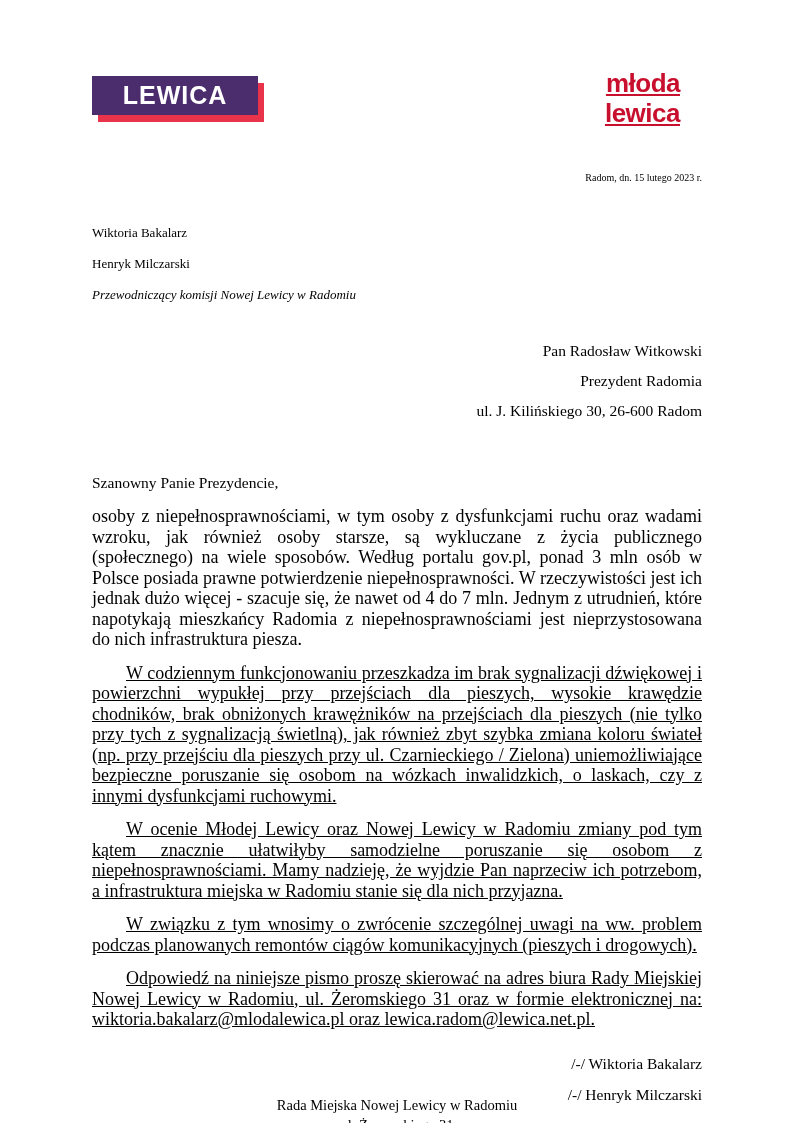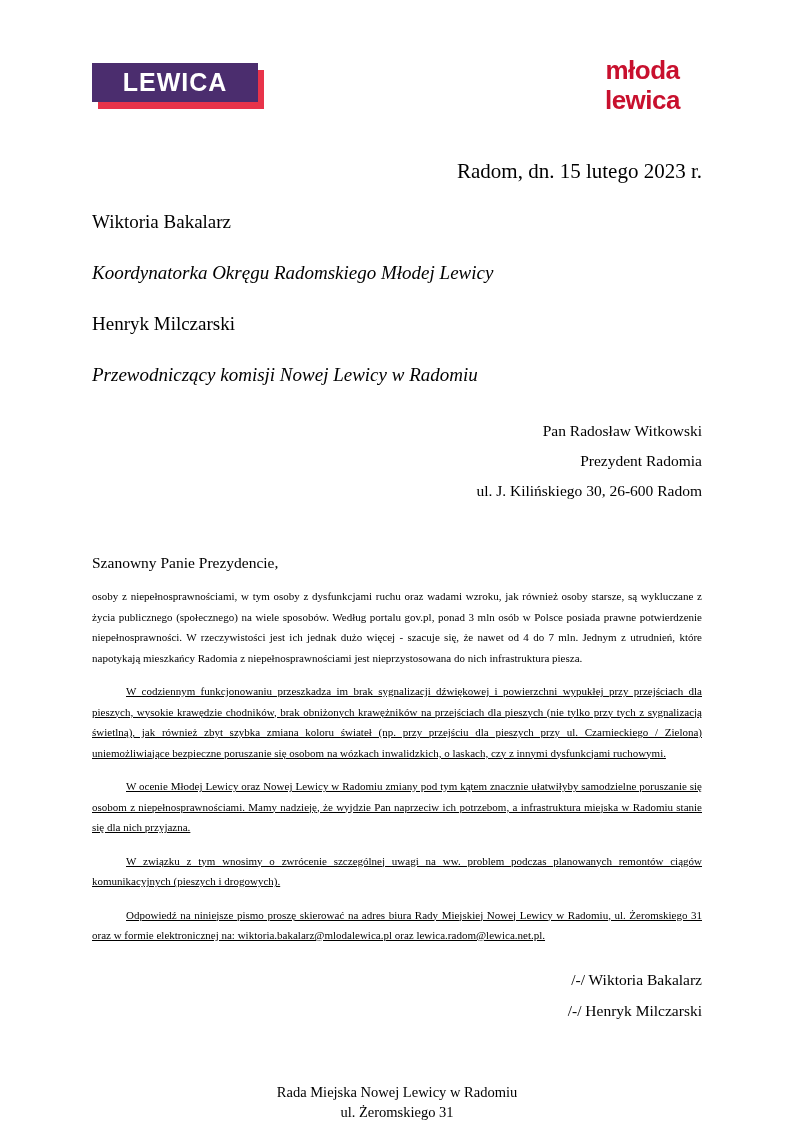--- a/index.html
+++ b/index.html
@@ -20,21 +20,21 @@
     height: 1123px;
     position: relative;
     box-sizing: border-box;
     padding: 0 92px;
   }
 
   
   .logo-row {
     position: relative;
     height: 110px;
-    margin-top: 49px;
+    margin-top: 62px;
   }
   .logo-lewica {
     position: absolute;
     left: 0px;
     top: 14px;
     width: 172px;
     height: 46px;
   }
   .logo-lewica .shadow {
     position: absolute;
@@ -63,62 +63,62 @@
     color: #ffffff;
     font-family: "Liberation Sans", sans-serif;
     font-weight: bold;
     font-size: 25px;
     letter-spacing: 1px;
   }
   .logo-mloda {
     position: absolute;
     right: 22px;
     top: 6px;
-    text-align: center;
+    text-align: right;
     color: #c8102e;
     font-family: "Liberation Sans", sans-serif;
     font-weight: bold;
     font-size: 26px;
     line-height: 30px;
     letter-spacing: -0.5px;
+    text-decoration: underline;
   }
 
   
   .right-line {
     text-align: right;
     font-size: 15.5px;
     line-height: 30px;
   }
   .date-line {
     text-align: right;
-    font-size: 21px;
-    margin-bottom: 22px;
+    font-size: 10px;
+    margin-bottom: 34px;
   }
   .sender-block {
     margin-top: 0px;
   }
   .sender-line {
-    font-size: 19px;
+    font-size: 13px;
     line-height: 31px;
-    margin-top: 20px;
   }
   .sender-line.italic {
     font-style: italic;
   }
   .addressee-block {
     margin-top: 26px;
     margin-bottom: 48px;
   }
   .salutation {
     font-size: 15.5px;
     margin-bottom: 14px;
     padding-left: 0px;
   }
   p.body-par {
-    font-size: 11px;
+    font-size: 18px;
     line-height: 20.5px;
     text-align: justify;
     margin: 0 0 13px 0;
     text-indent: 0;
   }
   p.body-par.indent {
     text-indent: 34px;
     text-decoration: underline;
   }
   .closing {
@@ -151,21 +151,20 @@
     <div class="logo-mloda">
       <div>młoda</div>
       <div>lewica</div>
     </div>
   </div>
 
   <div class="date-line">Radom, dn. 15 lutego 2023 r.</div>
 
   <div class="sender-block">
     <div class="sender-line">Wiktoria Bakalarz</div>
-    <div class="sender-line italic">Koordynatorka Okręgu Radomskiego Młodej Lewicy</div>
     <div class="sender-line">Henryk Milczarski</div>
     <div class="sender-line italic">Przewodniczący komisji Nowej Lewicy w Radomiu</div>
   </div>
 
   <div class="addressee-block">
     <div class="right-line">Pan Radosław Witkowski</div>
     <div class="right-line">Prezydent Radomia</div>
     <div class="right-line">ul. J. Kilińskiego 30, 26-600 Radom</div>
   </div>
 

